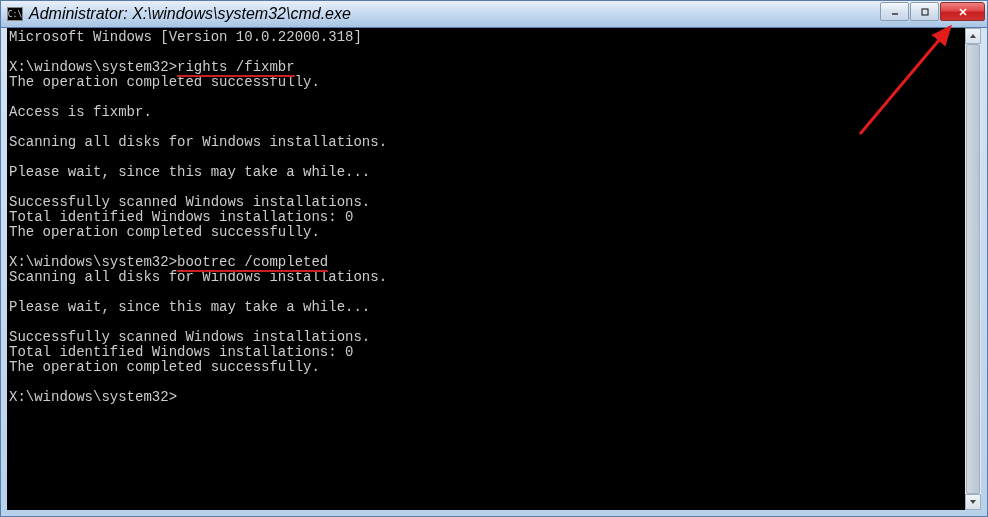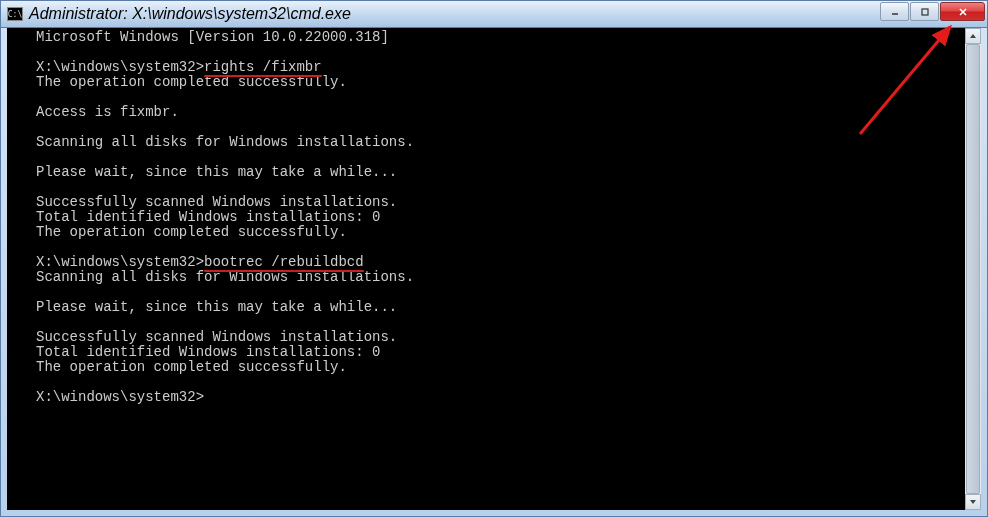--- a/index.html
+++ b/index.html
@@ -116,21 +116,21 @@
       right: 0;
       height: 16px;
       background: linear-gradient(to bottom, #f0f4f8, #d8e0e8);
       border: 1px solid #a0b0c0;
       display: flex;
       align-items: center;
       justify-content: center;
     }
     .scroll-btn.up { top: 0; }
     .scroll-btn.down { bottom: 0; }
-    .line { white-space: pre; margin-left: 27px; }
+    .line { white-space: pre; }
     .prompt-line { white-space: pre; position: relative; display: inline-block; }
     .underline {
       position: relative;
     }
     .underline::after {
       content: '';
       position: absolute;
       left: 0;
       right: 0;
       bottom: -2px;
@@ -183,21 +183,21 @@
     <div class="line">Access is fixmbr.</div>
     <div class="line"> </div>
     <div class="line">Scanning all disks for Windows installations.</div>
     <div class="line"> </div>
     <div class="line">Please wait, since this may take a while...</div>
     <div class="line"> </div>
     <div class="line">Successfully scanned Windows installations.</div>
     <div class="line">Total identified Windows installations: 0</div>
     <div class="line">The operation completed successfully.</div>
     <div class="line"> </div>
-    <div class="line"><span class="prompt-line"><span>X:\windows\system32&gt;</span><span class="underline">bootrec /rebuildbcd</span></span></div>
+    <div class="line"><span class="prompt-line"><span>X:\windows\system32&gt;</span><span class="underline">bootrec /completed</span></span></div>
     <div class="line">Scanning all disks for Windows installations.</div>
     <div class="line"> </div>
     <div class="line">Please wait, since this may take a while...</div>
     <div class="line"> </div>
     <div class="line">Successfully scanned Windows installations.</div>
     <div class="line">Total identified Windows installations: 0</div>
     <div class="line">The operation completed successfully.</div>
     <div class="line"> </div>
     <div class="line"><span>X:\windows\system32&gt;</span></div>
 

